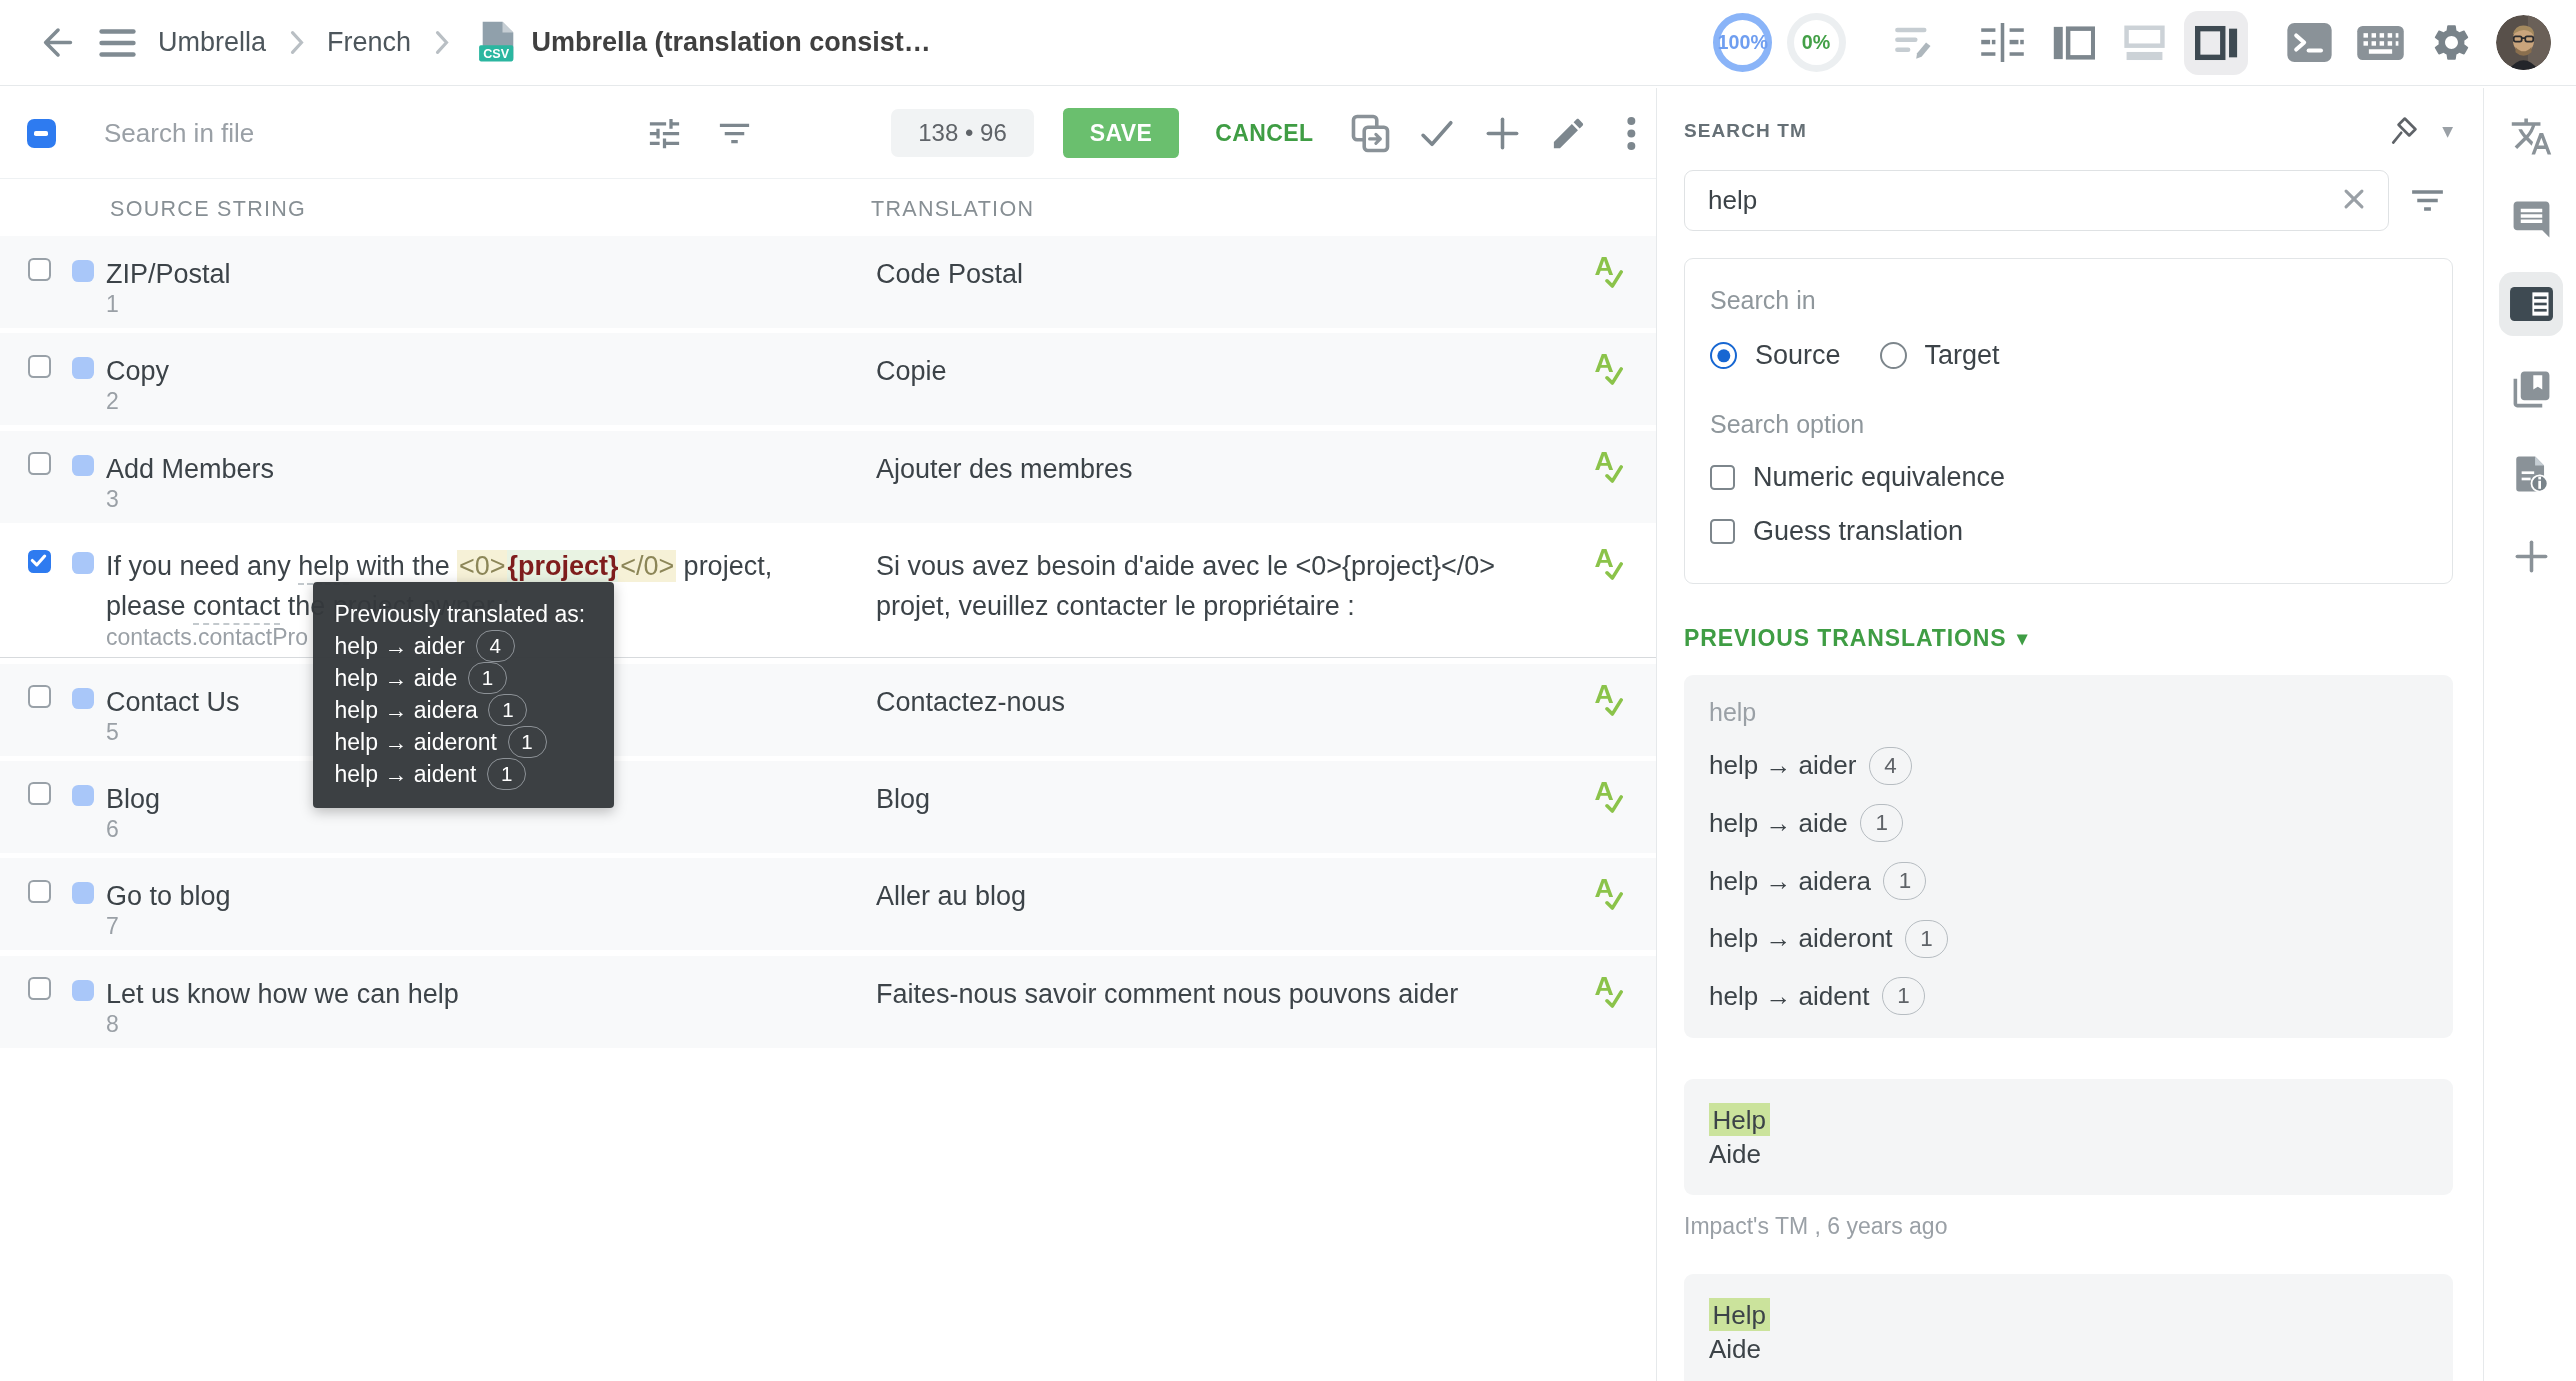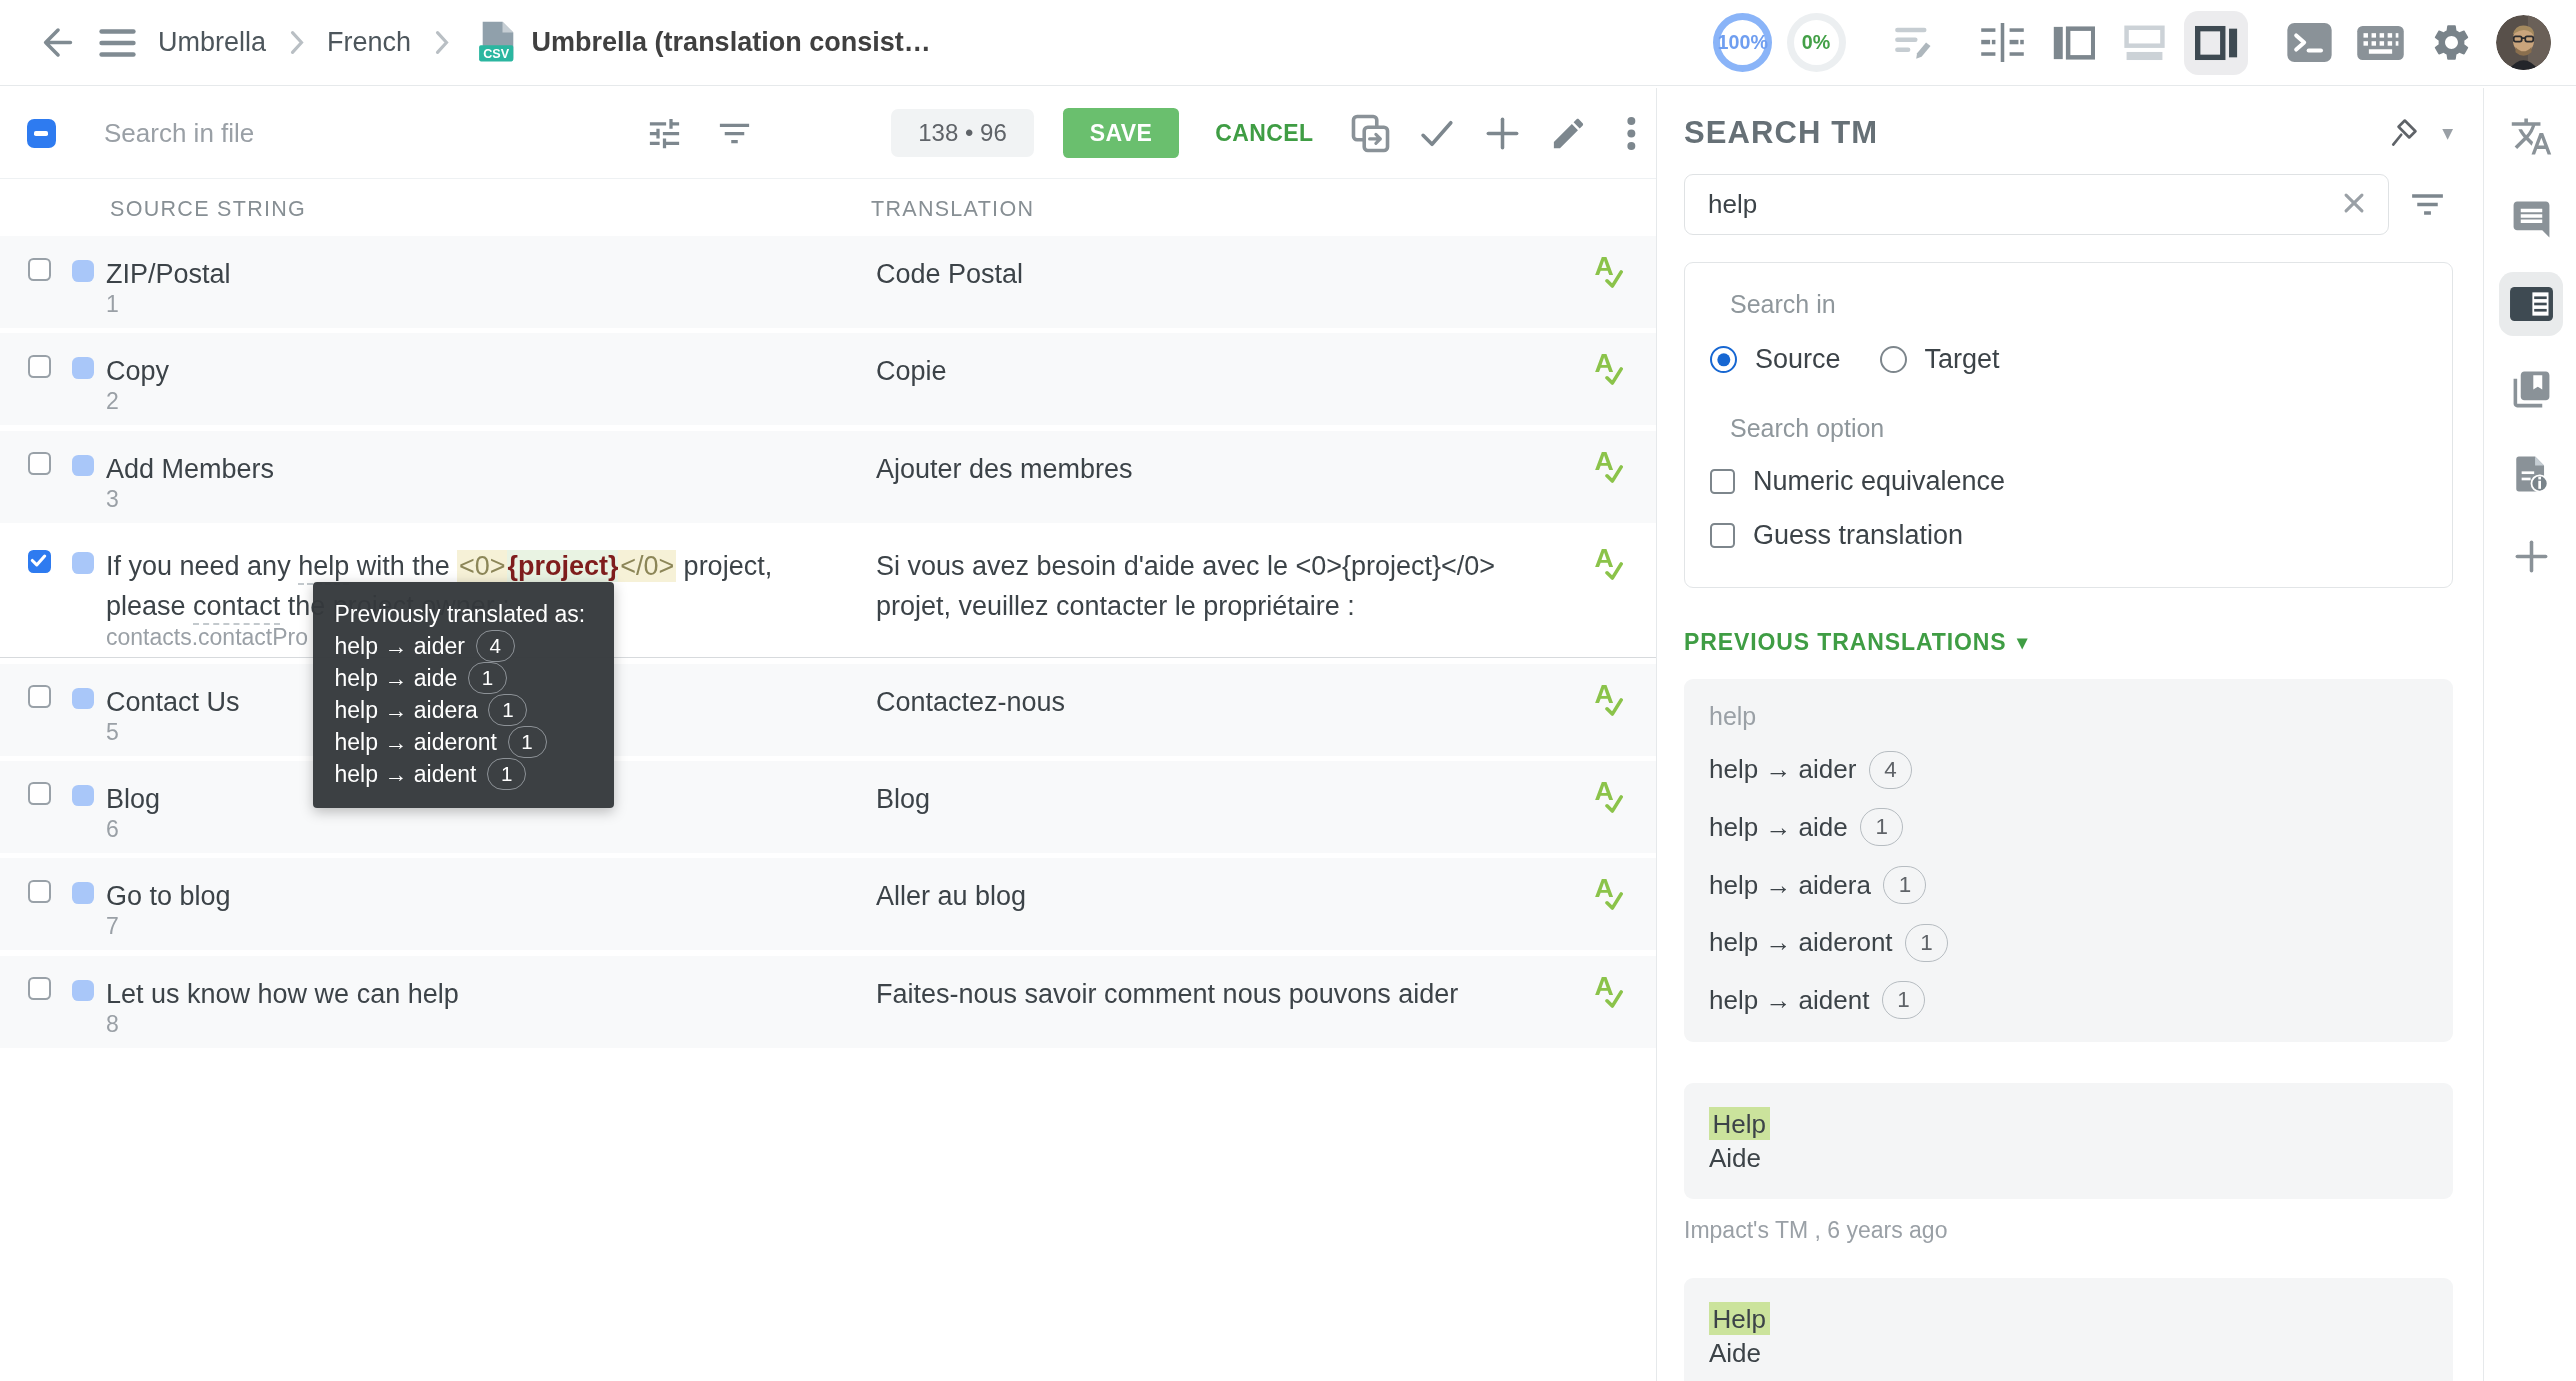--- a/index.html
+++ b/index.html
@@ -76,33 +76,33 @@
              background:rgba(52,56,59,.96); border-radius:4px; color:#fff;
              padding:16px 21.5px 18px 21.5px; box-shadow:0 3.6px 12.5px rgba(0,0,0,.25); }
   .tt-title { font-size:23px; line-height:32px; }
   .tt-item { font-size:23px; line-height:32px; display:flex; align-items:center; }
   .tt-badge { display:inline-flex; min-width:39px; height:32px; border:1.8px solid #8d9297;
               border-radius:16px; align-items:center; justify-content:center; font-size:20.6px;
               margin-left:10.7px; padding:0 9px; }
 
   
   .panel-head { margin-top:27px; display:flex; align-items:center; }
-  .panel-title { font-size:31px; color:#667076; letter-spacing:1.1px; font-weight:bold; }
+  .panel-title { font-size:19px; color:#667076; letter-spacing:1.1px; font-weight:bold; }
   .panel-head-icons { margin-left:auto; display:flex; align-items:center; gap:23px; }
   .caret { color:#9aa0a6; font-size:21.5px; cursor:pointer; }
   .search-row { margin-top:23px; display:flex; align-items:center; }
   .tm-input-wrap { position:relative; flex:1; }
   .tm-input { width:100%; height:61px; border:1.8px solid #dfe2e4; border-radius:9px; font-size:26px;
               color:#3c4348; padding:0 63px 0 23px; outline:none;
               font-family:"Liberation Sans", sans-serif; }
   .clear-x { position:absolute; right:19.7px; top:14.3px; cursor:pointer; }
   .flt { width:52px; height:52px; display:flex; align-items:center; justify-content:center;
          margin-left:12.5px; cursor:pointer; }
   .opt-card { margin-top:27px; border:1.8px solid #e2e5e7; border-radius:9px; padding:27px 25px 36px 25px; }
-  .grp-label { font-size:25px; color:#8f979c;margin-left:20px; }
+  .grp-label { font-size:25px; color:#8f979c; }
   .radio-row { margin-top:25px; display:flex; align-items:center; gap:39px; }
   .radio { width:27px; height:27px; border-radius:50%; border:2.7px solid #7d868c; position:relative;
            cursor:pointer; flex:0 0 auto; }
   .radio.on { border-color:#1767d2; }
   .radio.on::after { content:""; position:absolute; left:50%; top:50%; transform:translate(-50%,-50%);
                      width:13.4px; height:13.4px; border-radius:50%; background:#1767d2; }
   .opt-item { display:flex; align-items:center; gap:18px; font-size:27px; color:#3c4348; cursor:pointer; }
   .chk { width:25px; height:25px; border:2.7px solid #7d868c; border-radius:4.5px; background:#fff;
          cursor:pointer; flex:0 0 auto; }
   .chk-row { margin-top:23px; display:flex; align-items:center; gap:18px; font-size:27px; color:#3c4348; }

